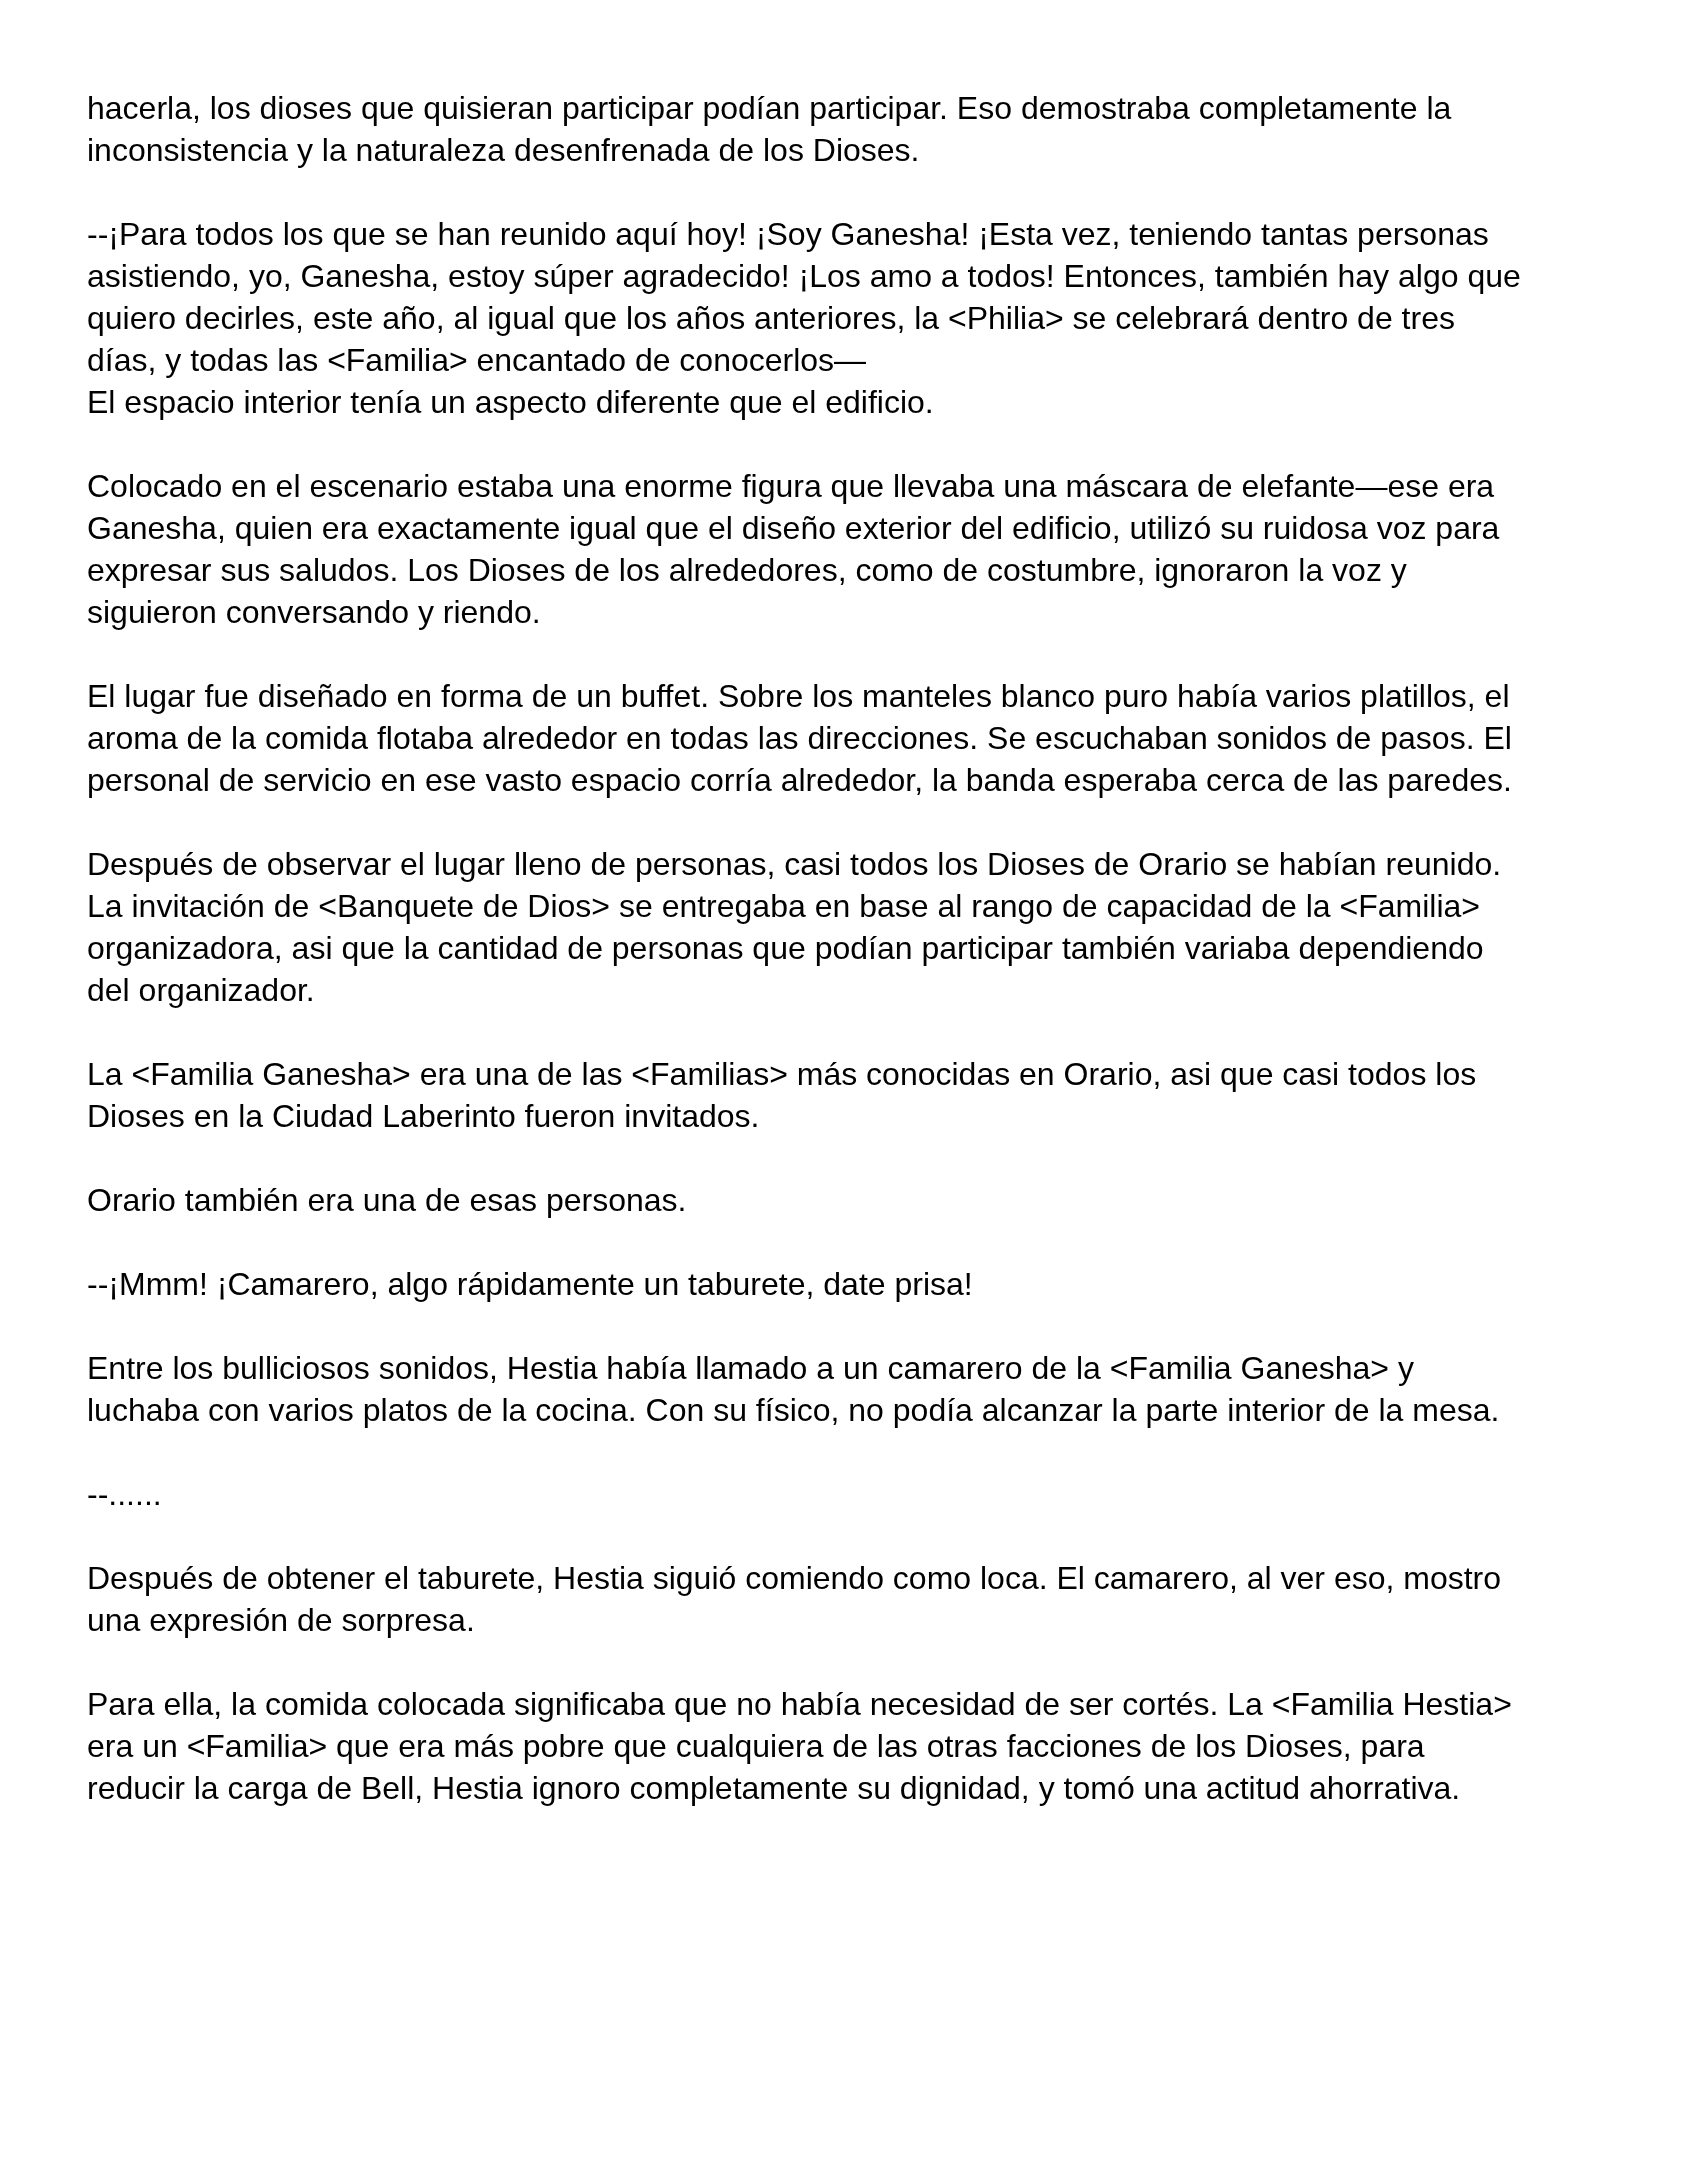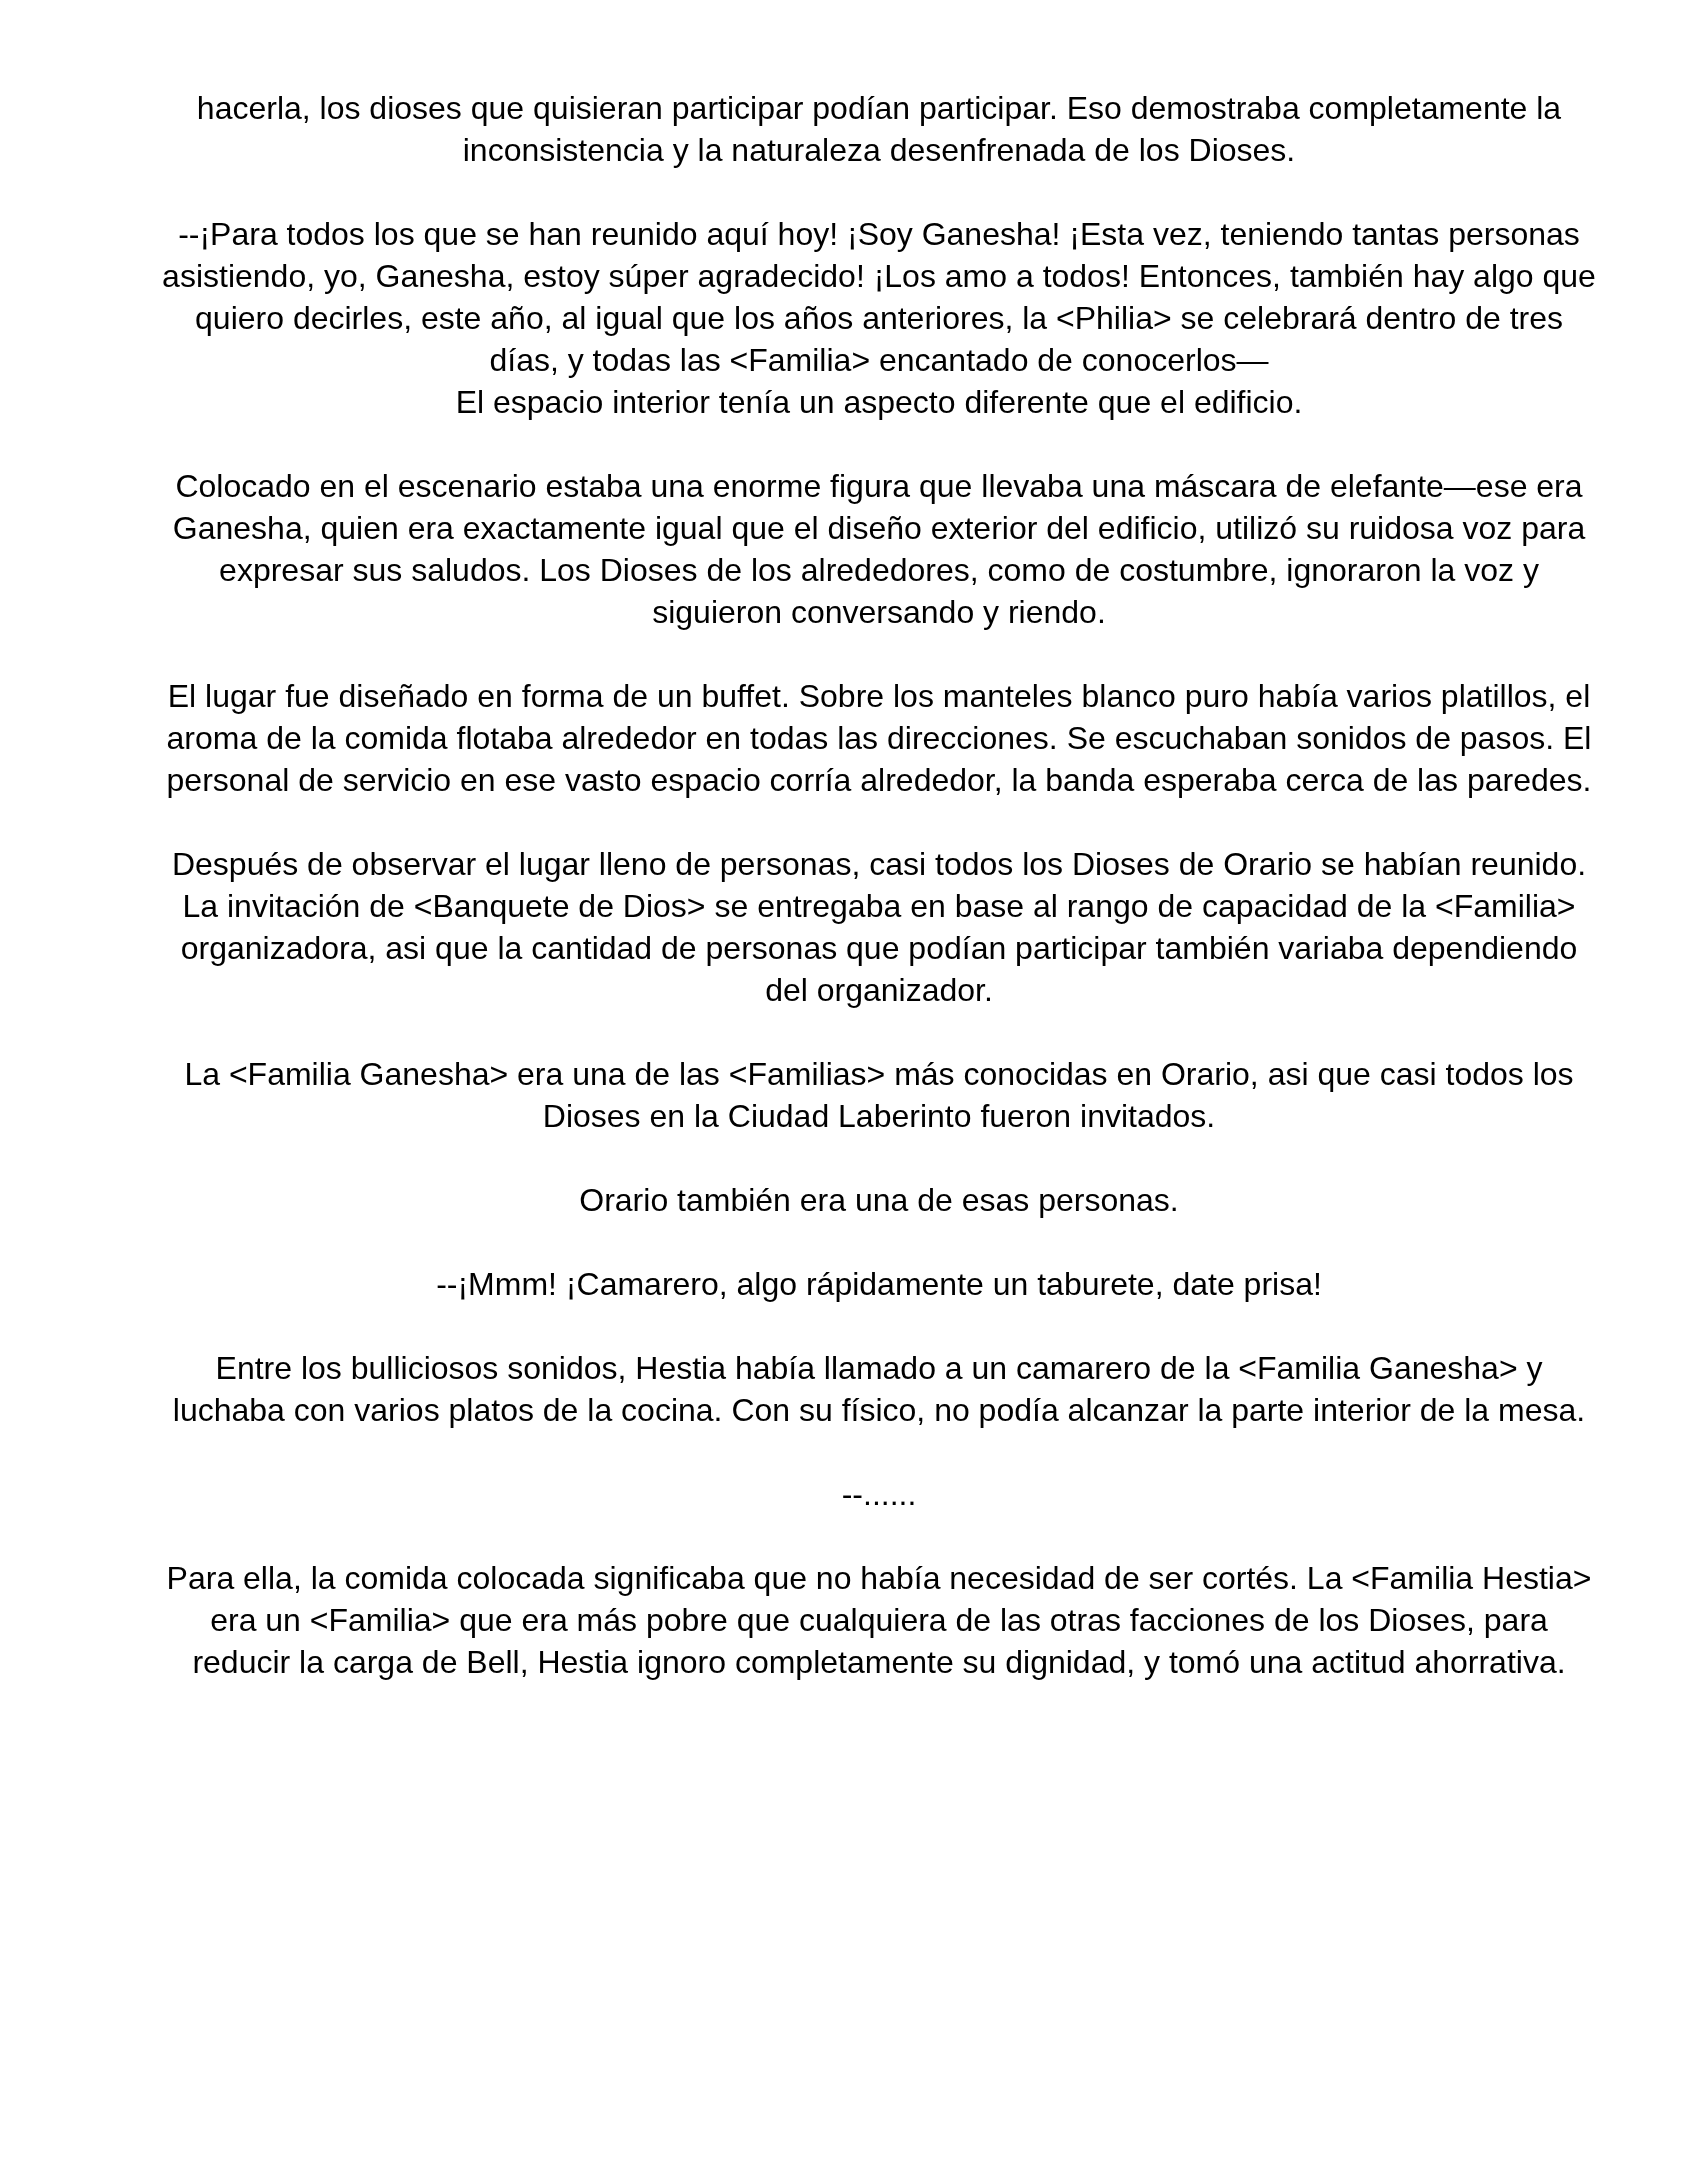--- a/index.html
+++ b/index.html
@@ -15,21 +15,20 @@
     overflow: hidden;
   }
   .content {
     box-sizing: border-box;
     padding: 87px 12px 0 87px;
     font-family: "Liberation Sans", "DejaVu Sans", sans-serif;
     font-size: 32px;
     line-height: 42px;
     color: #000000;
     letter-spacing: 0;
-    text-align: center;
   }
   .content p {
     margin: 0 0 42px 0;
     white-space: pre-line;
   }
   .content p.italic {
     font-style: italic;
   }
 </style>
 </head>
@@ -55,18 +54,20 @@
 La invitación de &lt;Banquete de Dios&gt; se entregaba en base al rango de capacidad de la &lt;Familia&gt;
 organizadora, asi que la cantidad de personas que podían participar también variaba dependiendo
 del organizador.</p>
     <p>La &lt;Familia Ganesha&gt; era una de las &lt;Familias&gt; más conocidas en Orario, asi que casi todos los
 Dioses en la Ciudad Laberinto fueron invitados.</p>
     <p>Orario también era una de esas personas.</p>
     <p>--¡Mmm! ¡Camarero, algo rápidamente un taburete, date prisa!</p>
     <p>Entre los bulliciosos sonidos, Hestia había llamado a un camarero de la &lt;Familia Ganesha&gt; y
 luchaba con varios platos de la cocina. Con su físico, no podía alcanzar la parte interior de la mesa.</p>
     <p>--......</p>
+    <p>Después de obtener el taburete, Hestia siguió comiendo como loca. El camarero, al ver eso, mostro
+una expresión de sorpresa.</p>
     <p>Para ella, la comida colocada significaba que no había necesidad de ser cortés. La &lt;Familia Hestia&gt;
 era un &lt;Familia&gt; que era más pobre que cualquiera de las otras facciones de los Dioses, para
 reducir la carga de Bell, Hestia ignoro completamente su dignidad, y tomó una actitud ahorrativa.</p>
   </div>
 </div>
 
 
 </body></html>

